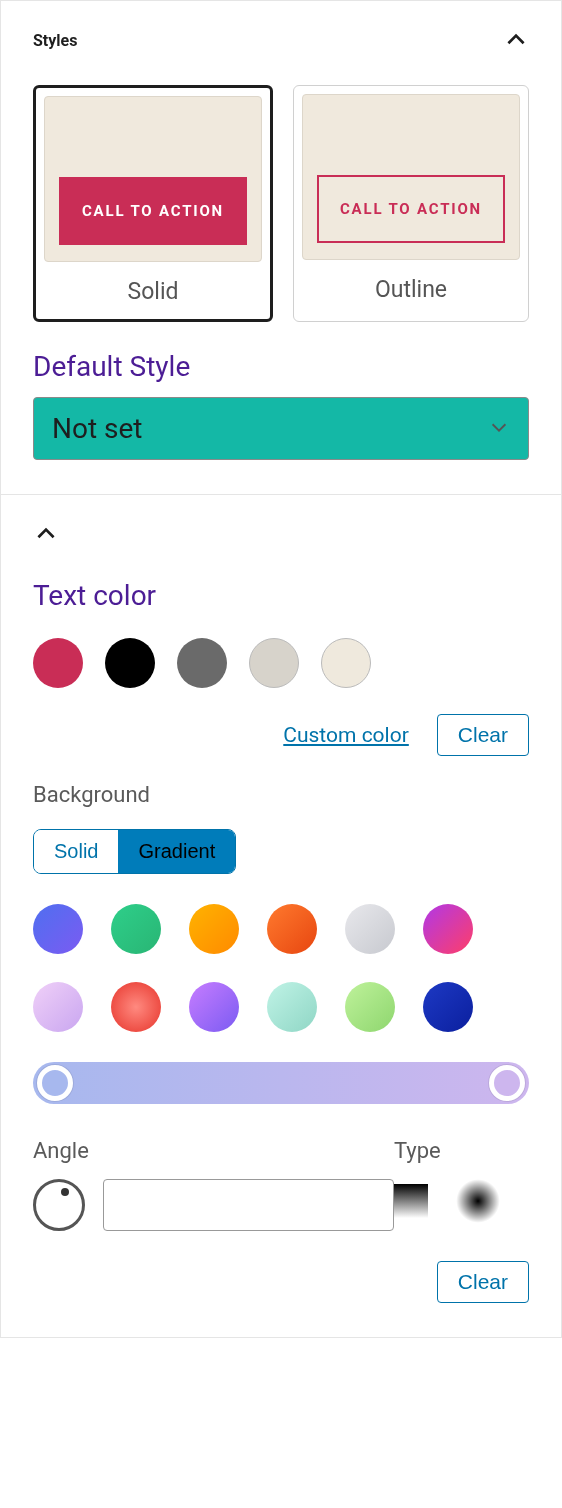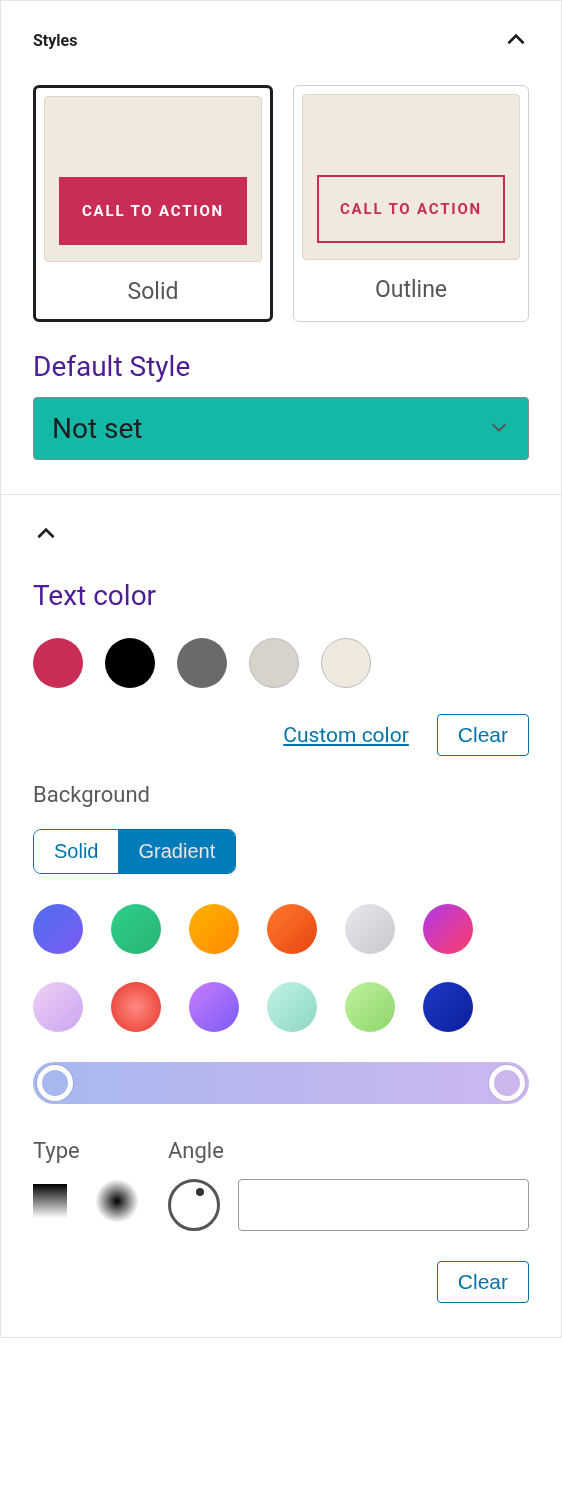--- a/index.html
+++ b/index.html
@@ -61,21 +61,21 @@
     border: 1.5px solid #0073aa; color: #0073aa; background: #fff; font-size: 21px;
     padding: 8px 20px; border-radius: 4px; cursor: pointer;
   }
 
   .subhead { font-size: 22px; color: #5a5a5a; margin-top: 26px; margin-bottom: 22px; }
 
   .toggle-group { display: inline-flex; border: 1.5px solid #0073aa; border-radius: 8px; overflow: hidden; }
   .toggle-group button {
     background: #fff; border: none; color: #0073aa; font-size: 20px; padding: 10px 20px; cursor: pointer;
   }
-  .toggle-group button.active { background: #007cba; color: #e5e5e5; }
+  .toggle-group button.active { background: #007cba; color: #000000; }
 
   .grad-grid { display: grid; grid-template-columns: repeat(6, 50px); gap: 28px; margin: 30px 0; }
   .grad-cell { width: 50px; height: 50px; border-radius: 50%; cursor: pointer; }
 
   .grad-bar {
     position: relative; height: 42px; border-radius: 21px;
     background: linear-gradient(90deg, #a7b8ee, #cdb6ee); margin: 18px 0 34px;
   }
   .grad-stop {
     position: absolute; top: 50%; transform: translate(-50%, -50%);
@@ -184,35 +184,35 @@
         <div class="grad-cell" style="background: linear-gradient(135deg, rgb(29, 57, 196), rgb(11, 31, 158));"></div>
       </div>
 
     <div class="grad-bar">
       <div class="grad-stop a"></div>
       <div class="grad-stop b"></div>
     </div>
 
     <div class="type-angle">
       <div class="ta-col">
-        <span class="lbl2">Type</span>
-        <div class="type-swatches">
-          <div class="type-linear"></div>
-          <div class="type-radial"></div>
-        </div>
-      </div>
-      <div class="ta-col">
         <span class="lbl2">Angle</span>
         <div class="angle-row">
           <div class="angle-dial">
             <div class="angle-dot"></div>
           </div>
           <input class="angle-input" value="" style="">
         </div>
       </div>
+      <div class="ta-col">
+        <span class="lbl2">Type</span>
+        <div class="type-swatches">
+          <div class="type-linear"></div>
+          <div class="type-radial"></div>
+        </div>
+      </div>
     </div>
 
     <div class="bottom-clear">
       <button class="btn-clear">Clear</button>
     </div>
   </div>
 
 </div>
 
 </body></html>

